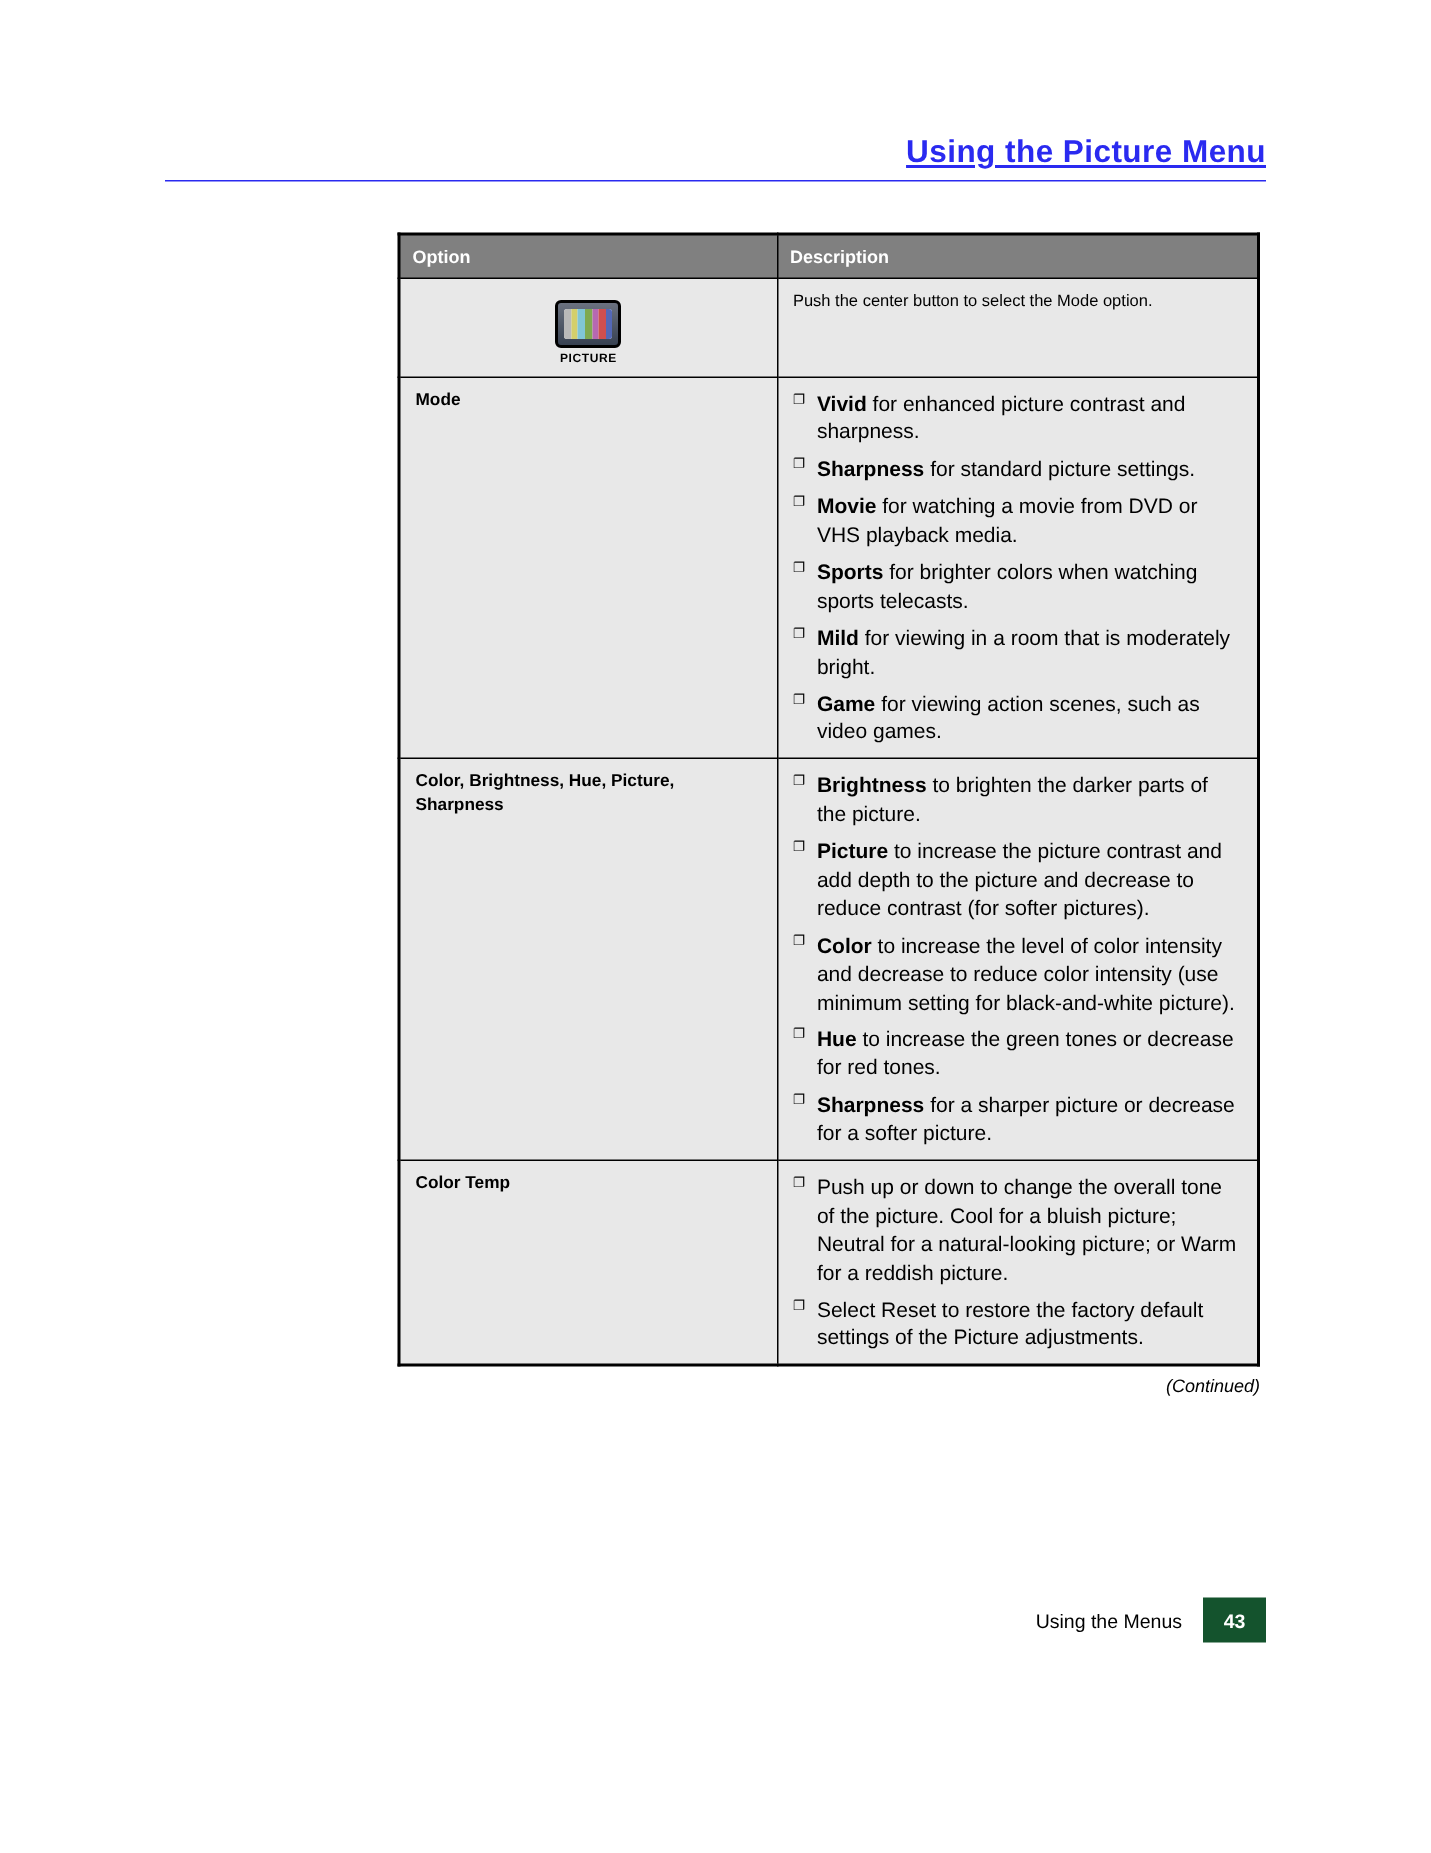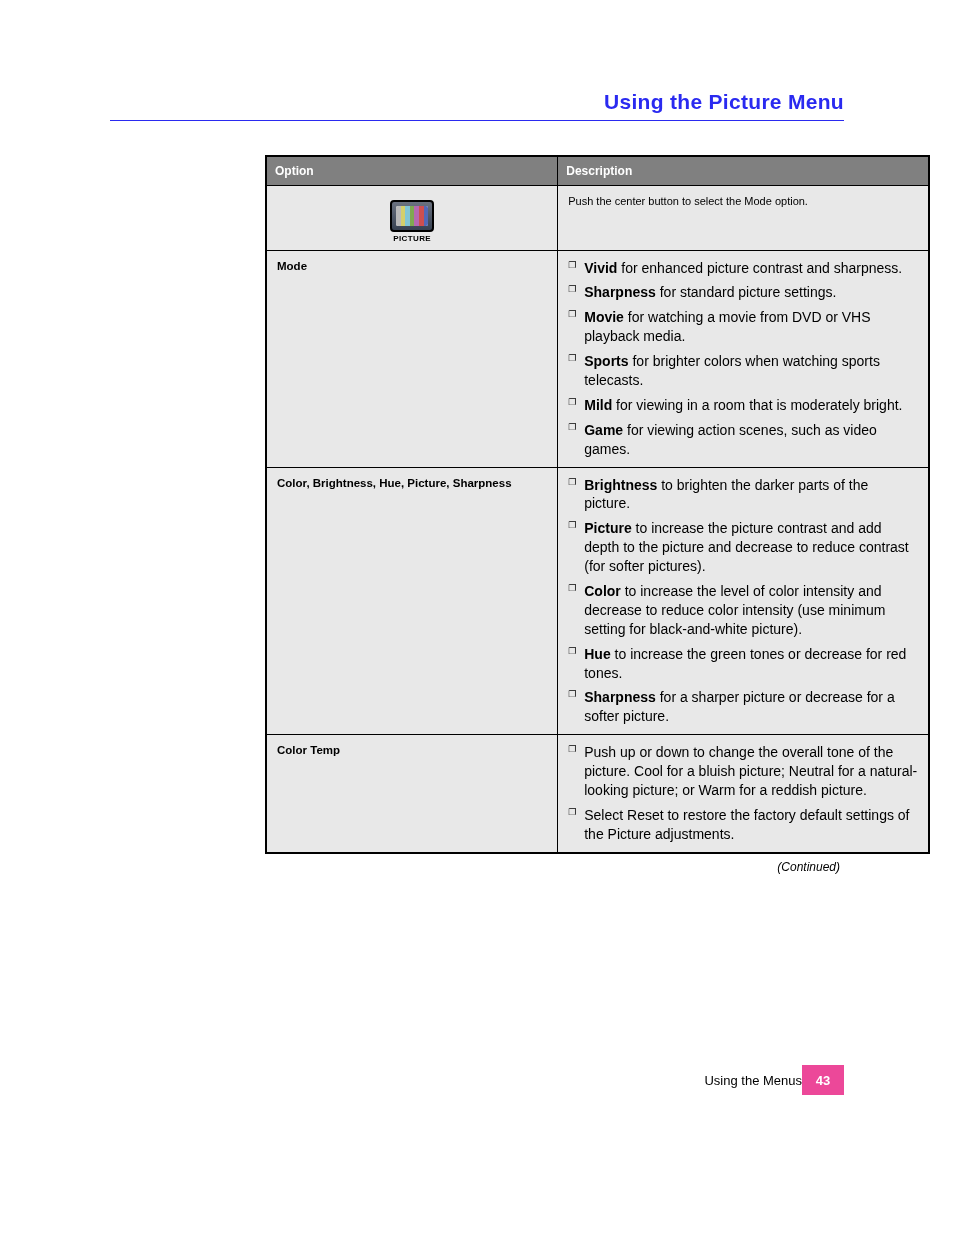--- a/index.html
+++ b/index.html
@@ -14,29 +14,30 @@
   .page {
     padding: 90px 110px 60px 110px;
   }
   .section-header {
     text-align: right;
     font-size: 21px;
     font-weight: bold;
     color: #2a2af0;
     margin-bottom: 6px;
     letter-spacing: 0.3px;
+    text-decoration: underline;
   }
   .hr {
     border: none;
     border-top: 1.5px solid #2a2af0;
     margin-bottom: 34px;
   }
   .table-wrap {
     margin-left: 155px;
-    width: 665px;
+    width: 575px;
   }
   table {
     border-collapse: collapse;
     width: 100%;
     border: 2px solid #000;
   }
   th {
     background: #808080;
     color: #ffffff;
     font-weight: bold;
@@ -130,27 +131,28 @@
     font-style: italic;
     font-size: 12px;
     margin-top: 6px;
   }
   .footer {
     position: absolute;
     bottom: 140px;
     right: 110px;
     display: flex;
     align-items: center;
+    gap: 14px;
     font-size: 13px;
   }
   .footer .label {
     color: #000;
   }
   .footer .pg {
-    background: #ec4899;
+    background: #14532d;
     color: #ffffff;
     width: 42px;
     height: 30px;
     display: flex;
     align-items: center;
     justify-content: center;
     font-weight: bold;
     font-size: 13px;
   }
 </style>

